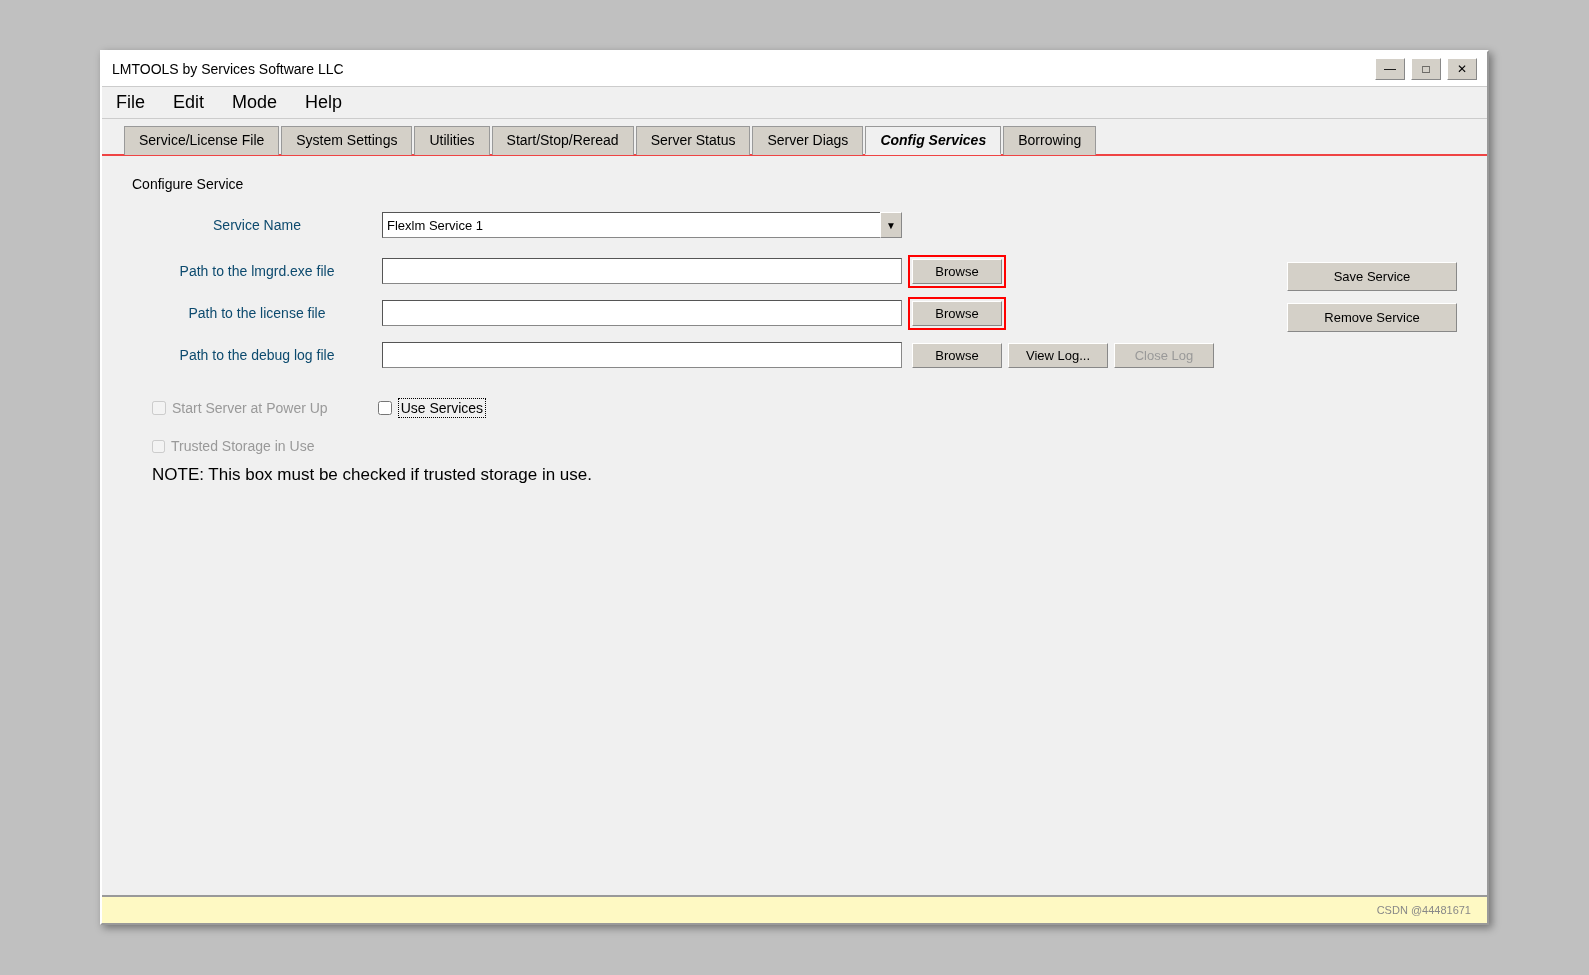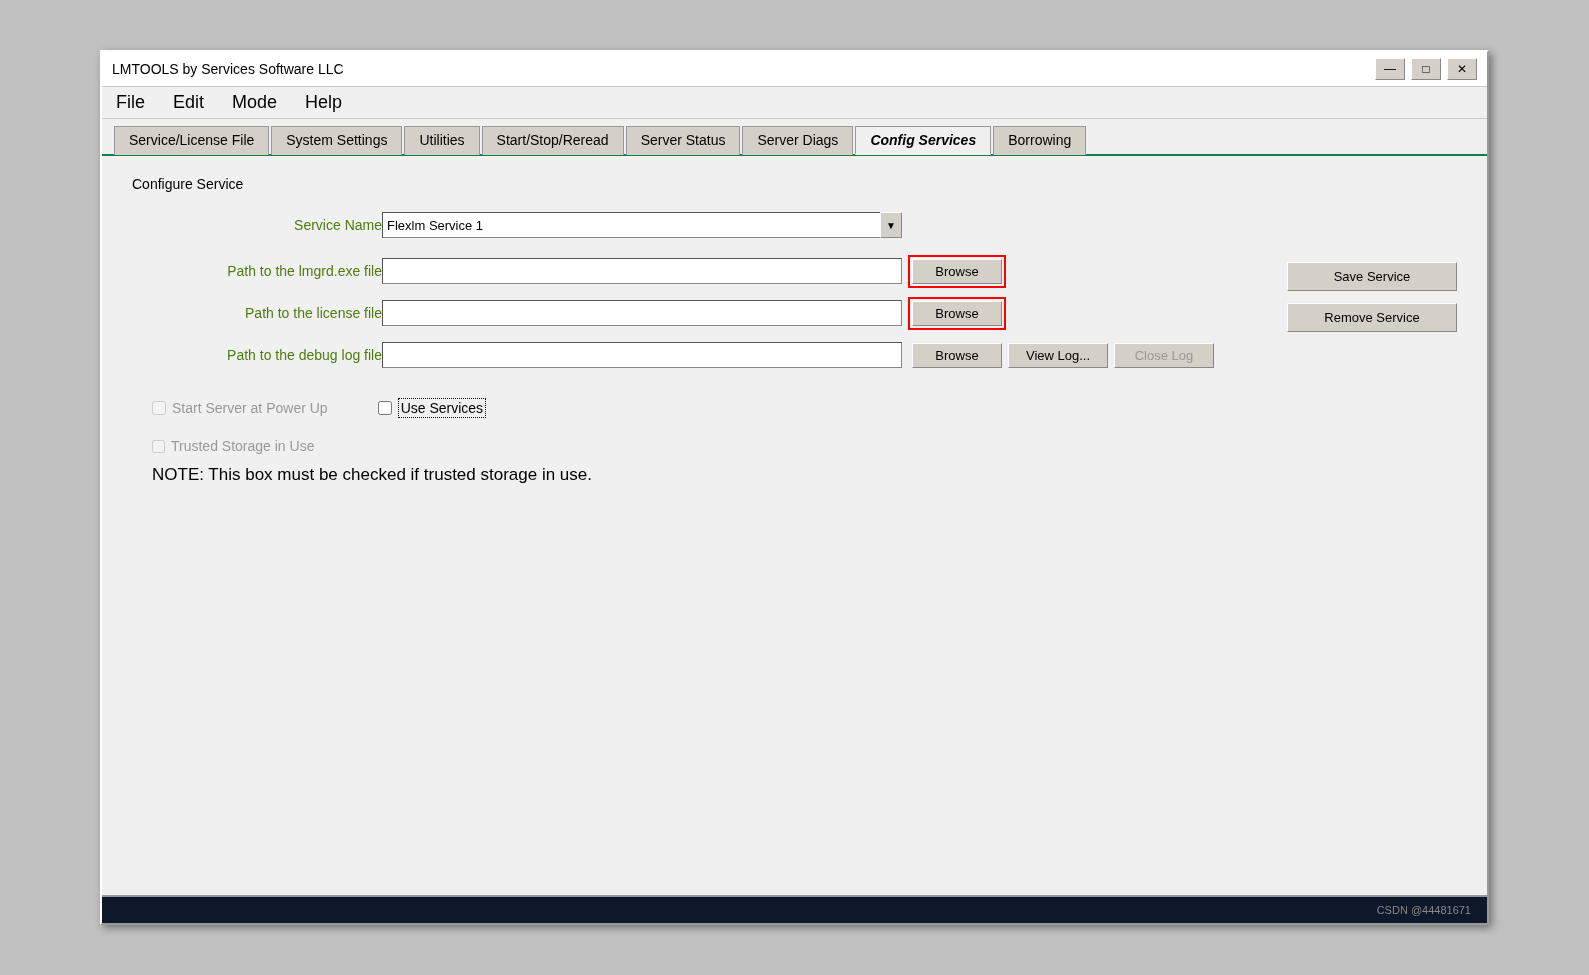--- a/index.html
+++ b/index.html
@@ -74,22 +74,22 @@
 
     .menu-item {
       padding: 2px 6px;
       cursor: pointer;
       font-size: 18px;
     }
 
     .tab-bar {
       display: flex;
       background: #f0f0f0;
-      padding: 6px 0 0 12px;
-      border-bottom: 2px solid #15803d;
+      padding: 6px 0 0 22px;
+      border-bottom: 2px solid #ef4444;
       gap: 0;
     }
 
     .tab {
       padding: 5px 14px;
       background: #d4d0c8;
       border: 1px solid #999;
       border-bottom: none;
       cursor: pointer;
       font-size: 13px;
@@ -121,24 +121,24 @@
     }
 
     .form-row {
       display: flex;
       align-items: center;
       margin-bottom: 16px;
     }
 
     .form-label {
       width: 250px;
-      text-align: right;
+      text-align: center;
       padding-right: 0;
       font-size: 14px;
-      color: #4d7c0f;
+      color: #0c4a6e;
     }
 
     .form-input {
       flex: 1;
       max-width: 520px;
       height: 26px;
       border: 1px solid #888;
       border-top-color: #555;
       border-left-color: #555;
       background: #fff;
@@ -261,21 +261,21 @@
       color: #000;
       font-size: 17px;
       margin-top: 8px;
       max-width: 500px;
       line-height: 1.5;
     }
 
     .status-bar {
       border-top: 2px solid #999;
       padding: 4px 8px;
-      background: #0f172a;
+      background: #fef9c3;
       height: 28px;
       display: flex;
       align-items: center;
     }
 
     .bottom-watermark {
       font-size: 11px;
       color: #888;
       text-align: right;
       padding: 2px 8px;

